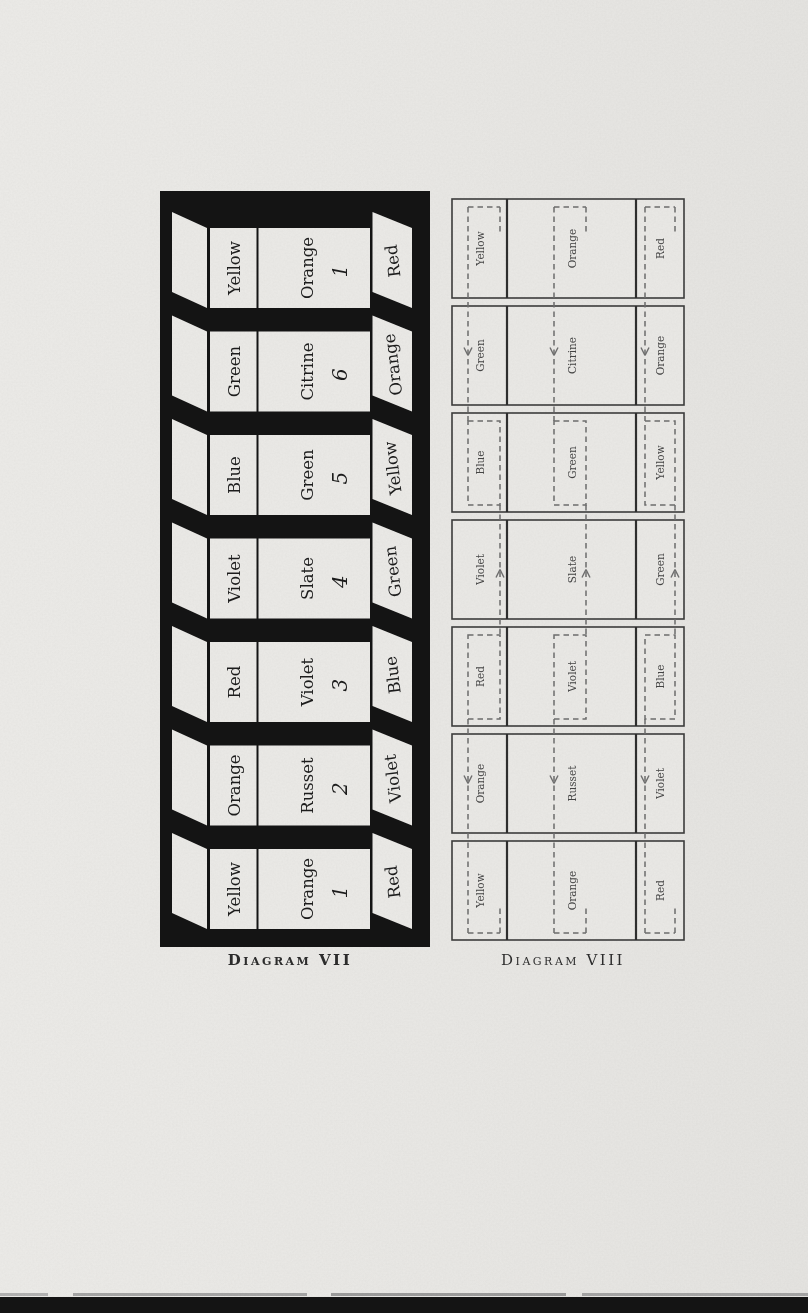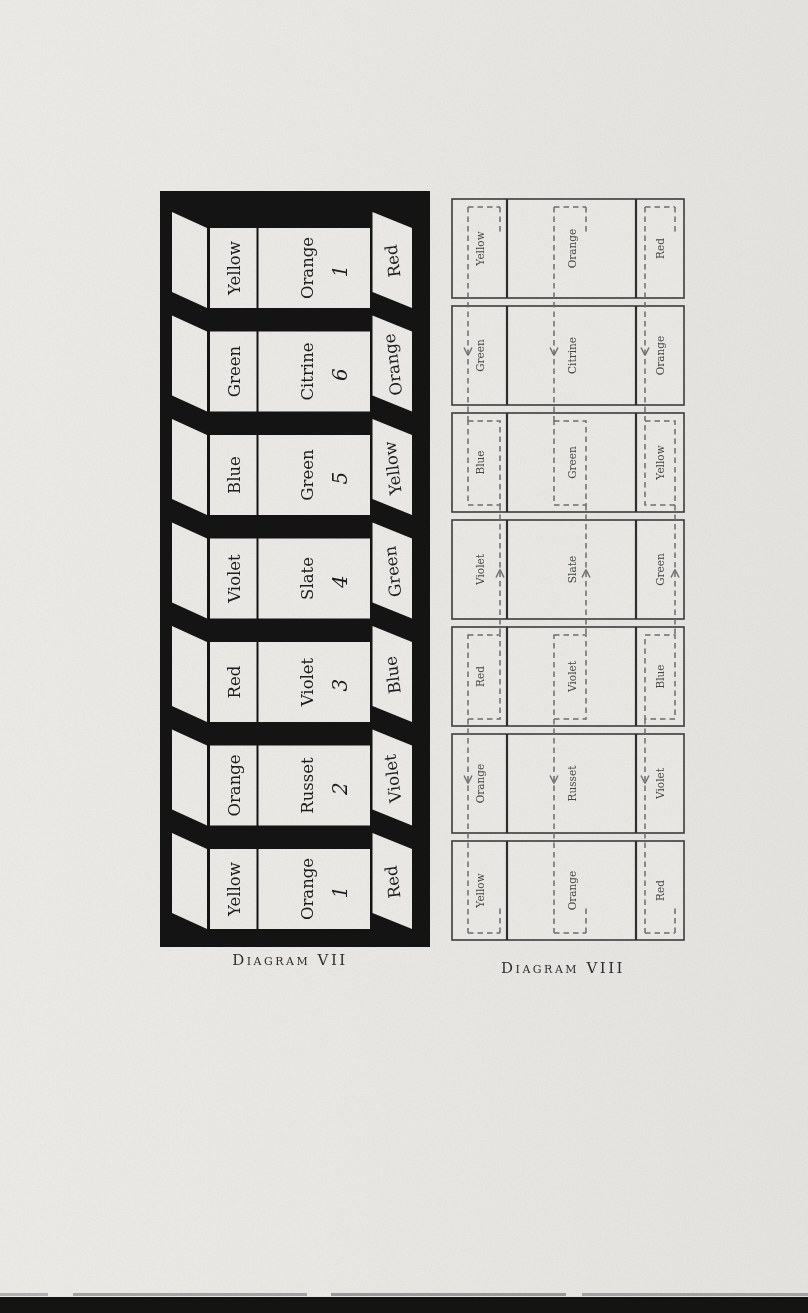--- a/index.html
+++ b/index.html
@@ -4,22 +4,22 @@
 <style>
   html,body{margin:0;padding:0;}
   body{width:808px;height:1313px;overflow:hidden;
        font-family:"DejaVu Serif","Liberation Serif",serif;}
   .page{position:relative;width:808px;height:1313px;
         background:linear-gradient(90deg,#ecebe8 0%,#e9e8e5 55%,#e5e4e1 100%);}
   .diagram-svg{position:absolute;left:0;top:0;}
   .caption{position:absolute;top:951px;font-size:15px;letter-spacing:2.5px;
            color:#2c2c2c;text-align:center;width:250px;
            font-variant:small-caps;font-variant-caps:small-caps;}
-  #caption-vii{left:165px;}
-  #caption-viii{left:438px;margin-top:8px;}
+  #caption-vii{left:165px;font-weight:bold;}
+  #caption-viii{left:438px;}
   .scan-gray-line{position:absolute;left:0;top:1293px;width:808px;height:3px;
      background:linear-gradient(90deg,#a9a9a9 0 6%,transparent 6% 9%,#9a9a9a 9% 38%,
        transparent 38% 41%,#8f8f8f 41% 70%,transparent 70% 72%,#9a9a9a 72% 100%);
      opacity:.85;}
   .scan-bottom-bar{position:absolute;left:0;top:1297px;width:808px;height:16px;
      background:#141414;}
   .noise{position:absolute;left:0;top:0;pointer-events:none;mix-blend-mode:multiply;}
 </style>
 </head>
 <body>

